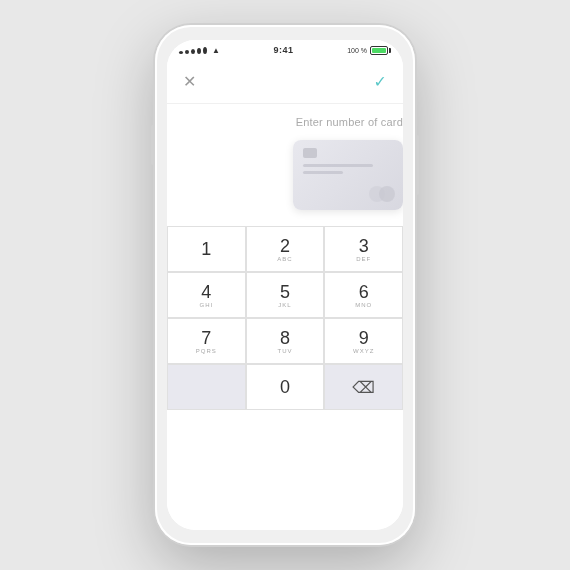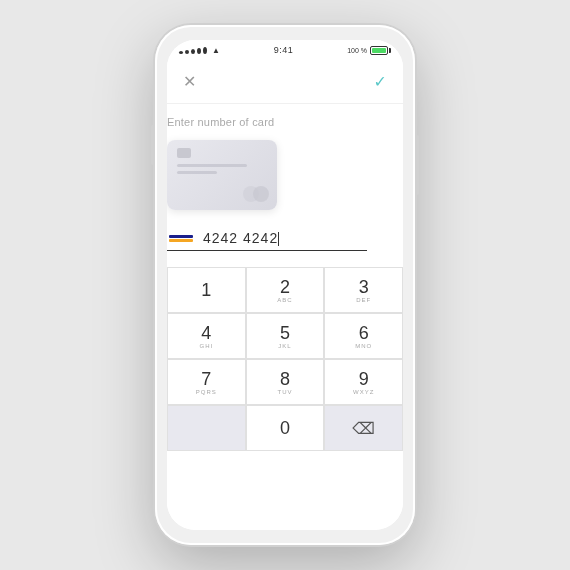--- a/index.html
+++ b/index.html
@@ -93,21 +93,21 @@
     }
 
     .wifi-icon {
       font-size: 8px;
       color: #333;
       margin-left: 2px;
     }
 
     .status-time {
       font-size: 9px;
-      font-weight: 400;
+      font-weight: 700;
       color: #333;
       letter-spacing: 0.5px;
     }
 
     .status-right {
       display: flex;
       align-items: center;
       gap: 3px;
       font-size: 7px;
       color: #333;
@@ -181,21 +181,21 @@
       font-size: 16px;
       color: #5bc8c8;
       cursor: pointer;
     }
 
     
     .content {
       flex: 1;
       display: flex;
       flex-direction: column;
-      align-items: flex-start;
+      align-items: flex-end;
       background: #fff;
       padding: 12px 0 0;
     }
 
     .enter-label {
       font-size: 11px;
       color: #aaa;
       margin-bottom: 12px;
       letter-spacing: 0.2px;
     }
@@ -405,29 +405,20 @@
         <div class="card-lines">
           <div class="card-line card-line-long"></div>
           <div class="card-line card-line-short"></div>
         </div>
         <div class="card-circle-group">
           <div class="card-circle"></div>
           <div class="card-circle"></div>
         </div>
       </div>
 
-      <div class="input-row">
-        <div class="visa-badge">
-          <div class="visa-stripe-top"></div>
-          <div class="visa-stripe-bottom"></div>
-        </div>
-        <div class="card-number-input">
-          <span>4242 4242</span><span class="cursor-blink"></span>
-        </div>
-      </div>
 
       <div class="numpad">
         <div class="numpad-row">
           <div class="numpad-key">
             <span class="key-number">1</span>
           </div>
           <div class="numpad-key">
             <span class="key-number">2</span>
             <span class="key-letters">ABC</span>
           </div>

